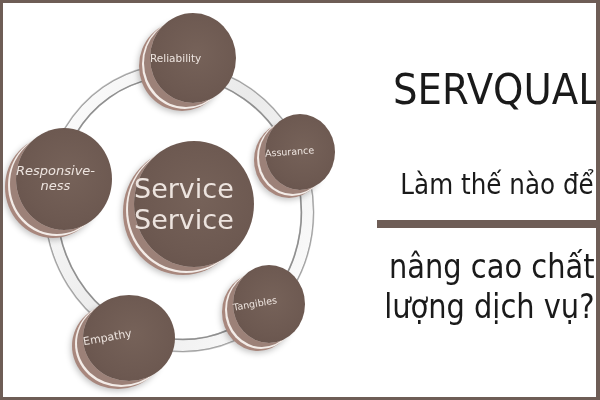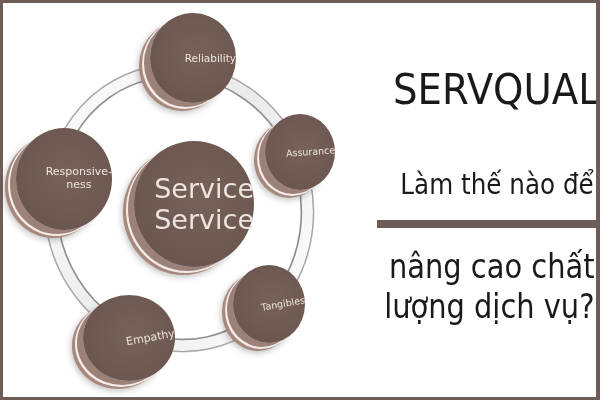--- a/index.html
+++ b/index.html
@@ -6,21 +6,21 @@
   body { width: 600px; height: 400px; overflow: hidden; background: #ffffff; }
   .frame {
     position: relative; width: 600px; height: 400px; box-sizing: border-box;
     border-top: 3px solid #6e5d56; border-left: 3px solid #6e5d56;
     border-bottom: 3px solid #6e5d56; border-right: 4px solid #6e5d56;
     background: #ffffff; overflow: hidden;
   }
   .diagram { position: absolute; left: 0; top: 0; width: 360px; height: 400px; }
   .node {
     position: absolute; border-radius: 50%;
-    display: flex; align-items: center; justify-content: flex-end; text-align: center;
+    display: flex; align-items: center; justify-content: flex-start; text-align: center;
     color: #ede4df; font-family: "DejaVu Sans", sans-serif;
     background: radial-gradient(circle at 55% 45%, #766259 0%, #6d5951 60%, #65514a 100%);
     box-shadow: -7px 5px 0 -1px #9c8178, -8px 6px 0 0 #f3ece8, -11px 8px 0 0 #a8877d, -12px 10px 6px rgba(0,0,0,0.25);
   }
   .node span { display: block; line-height: 1.15; }
   .right-panel { position: absolute; left: 368px; top: 0; width: 236px; height: 314px; }
   .title {
     position: absolute; right: 7px; top: 62px; margin: 0;
     font-family: "DejaVu Sans", sans-serif; font-weight: normal; font-size: 42px;
     color: #1a1a1a; letter-spacing: 0px; white-space: nowrap; transform: scaleX(0.92); transform-origin: right center;
@@ -76,21 +76,21 @@
     </div>
 
     <div class="node" style="left:230px;top:262px;width:72px;height:78px;font-size:9.5px;">
       <span style="transform:rotate(-10deg)">Tangibles</span>
     </div>
 
     <div class="node" style="left:80px;top:292px;width:92px;height:86px;font-size:11px;">
       <span style="transform:rotate(-10deg)">Empathy</span>
     </div>
 
-    <div class="node" style="left:13px;top:125px;width:96px;height:102px;font-size:11px;">
+    <div class="node" style="left:13px;top:125px;width:96px;height:102px;font-size:13px;font-style:italic;">
       <div>
         <span>Responsive-</span>
         <span>ness</span>
       </div>
     </div>
   </div>
 
   <div class="right-panel">
     <h1 class="title">SERVQUAL</h1>
     <div class="subtitle">Làm thế nào để</div>

